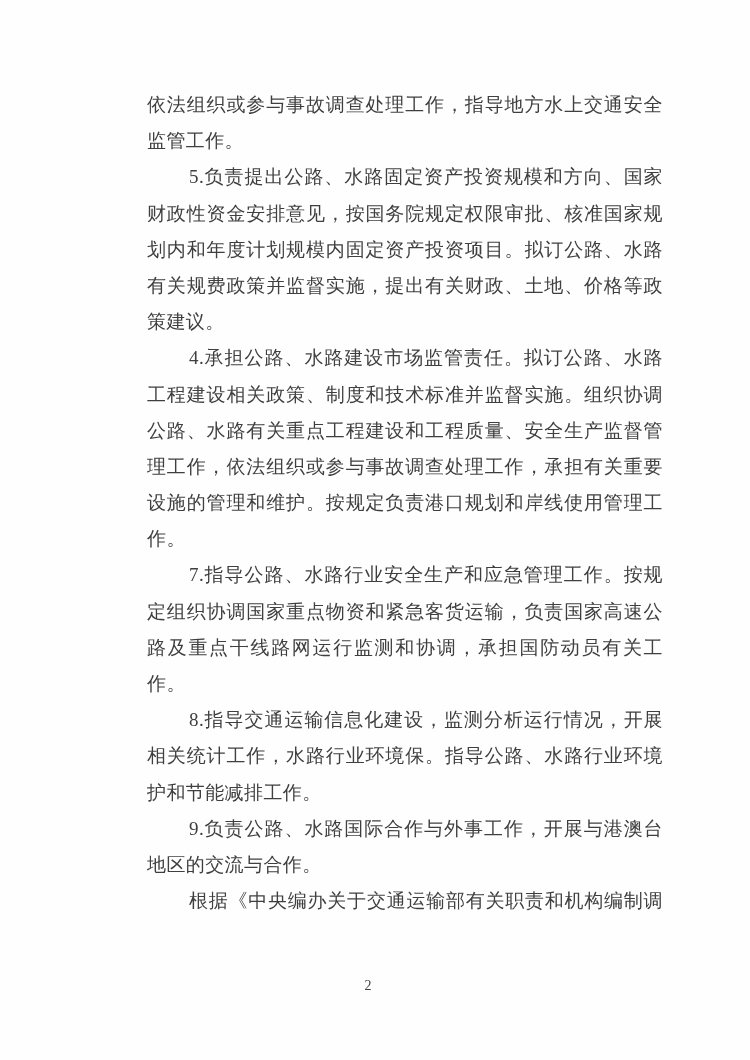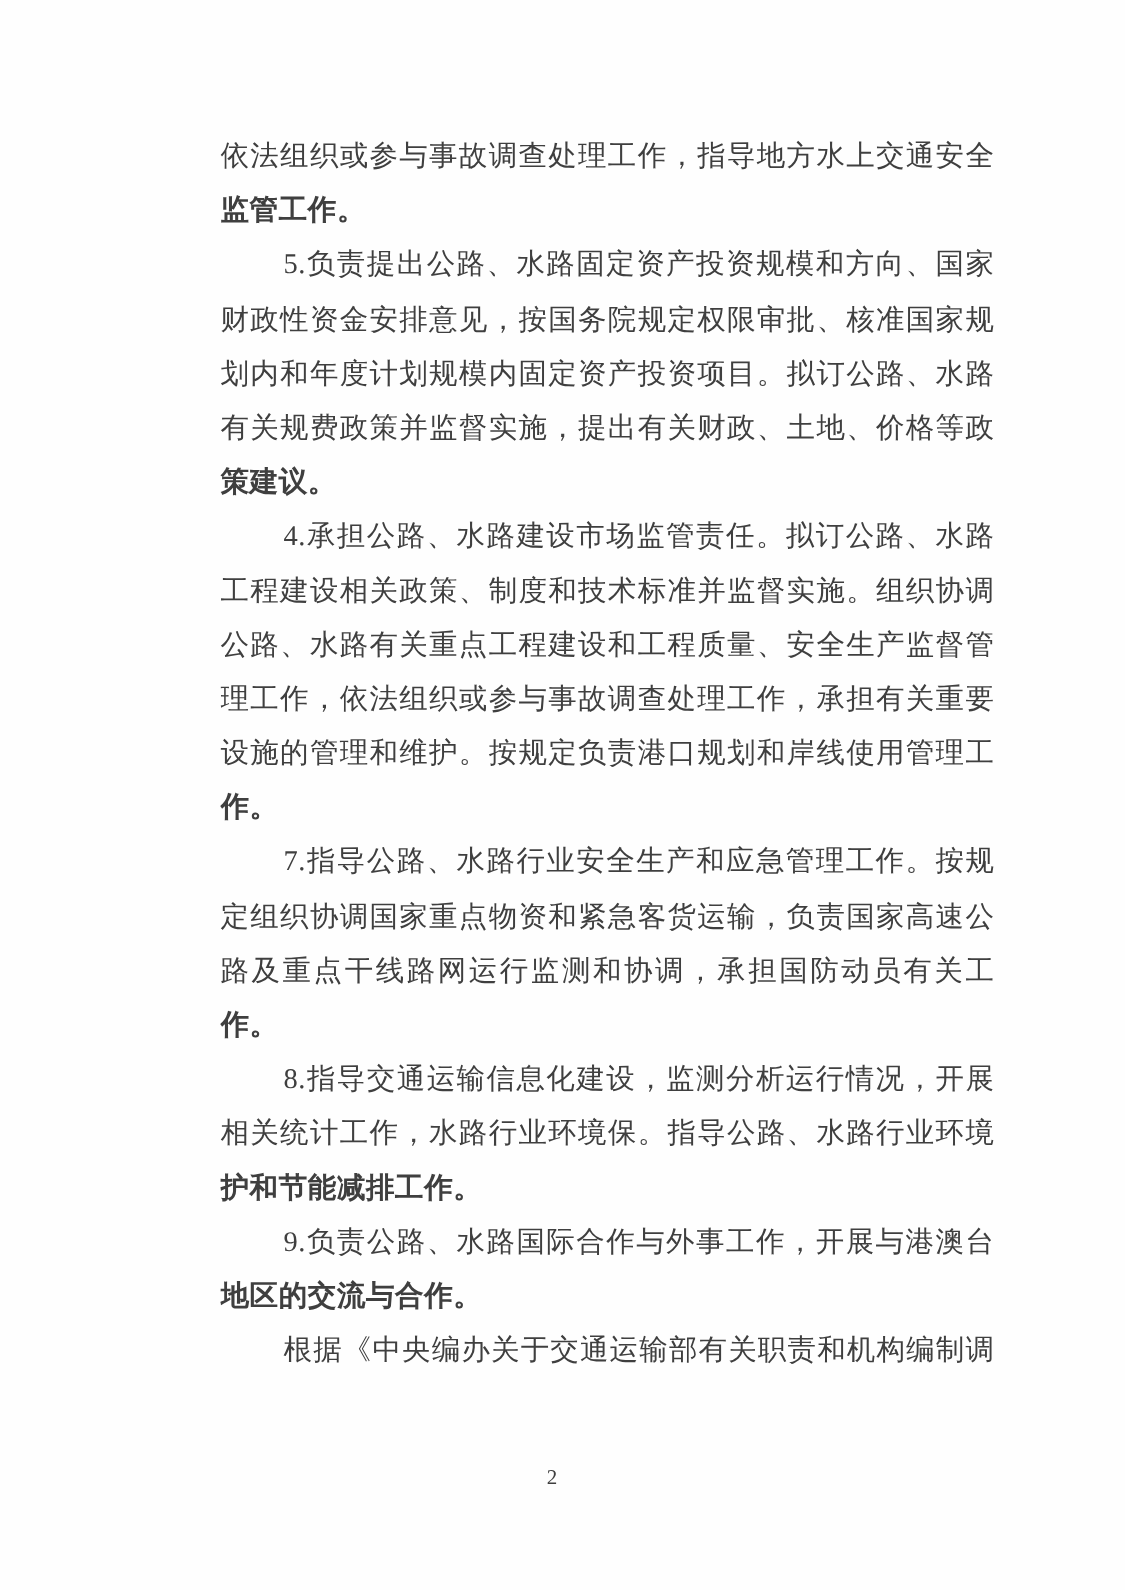--- a/index.html
+++ b/index.html
@@ -32,21 +32,20 @@
     letter-spacing: 0.4px;
     white-space: normal;
     overflow: hidden;
     text-align: justify;
     text-align-last: justify;
     text-justify: inter-character;
   }
   .line.plain {
     text-align: left;
     text-align-last: left;
-    font-weight: bold;
   }
   .line.indent {
     padding-left: 42px;
   }
   .page-number {
     position: absolute;
     left: 110px;
     top: 976px;
     width: 516px;
     text-align: center;

